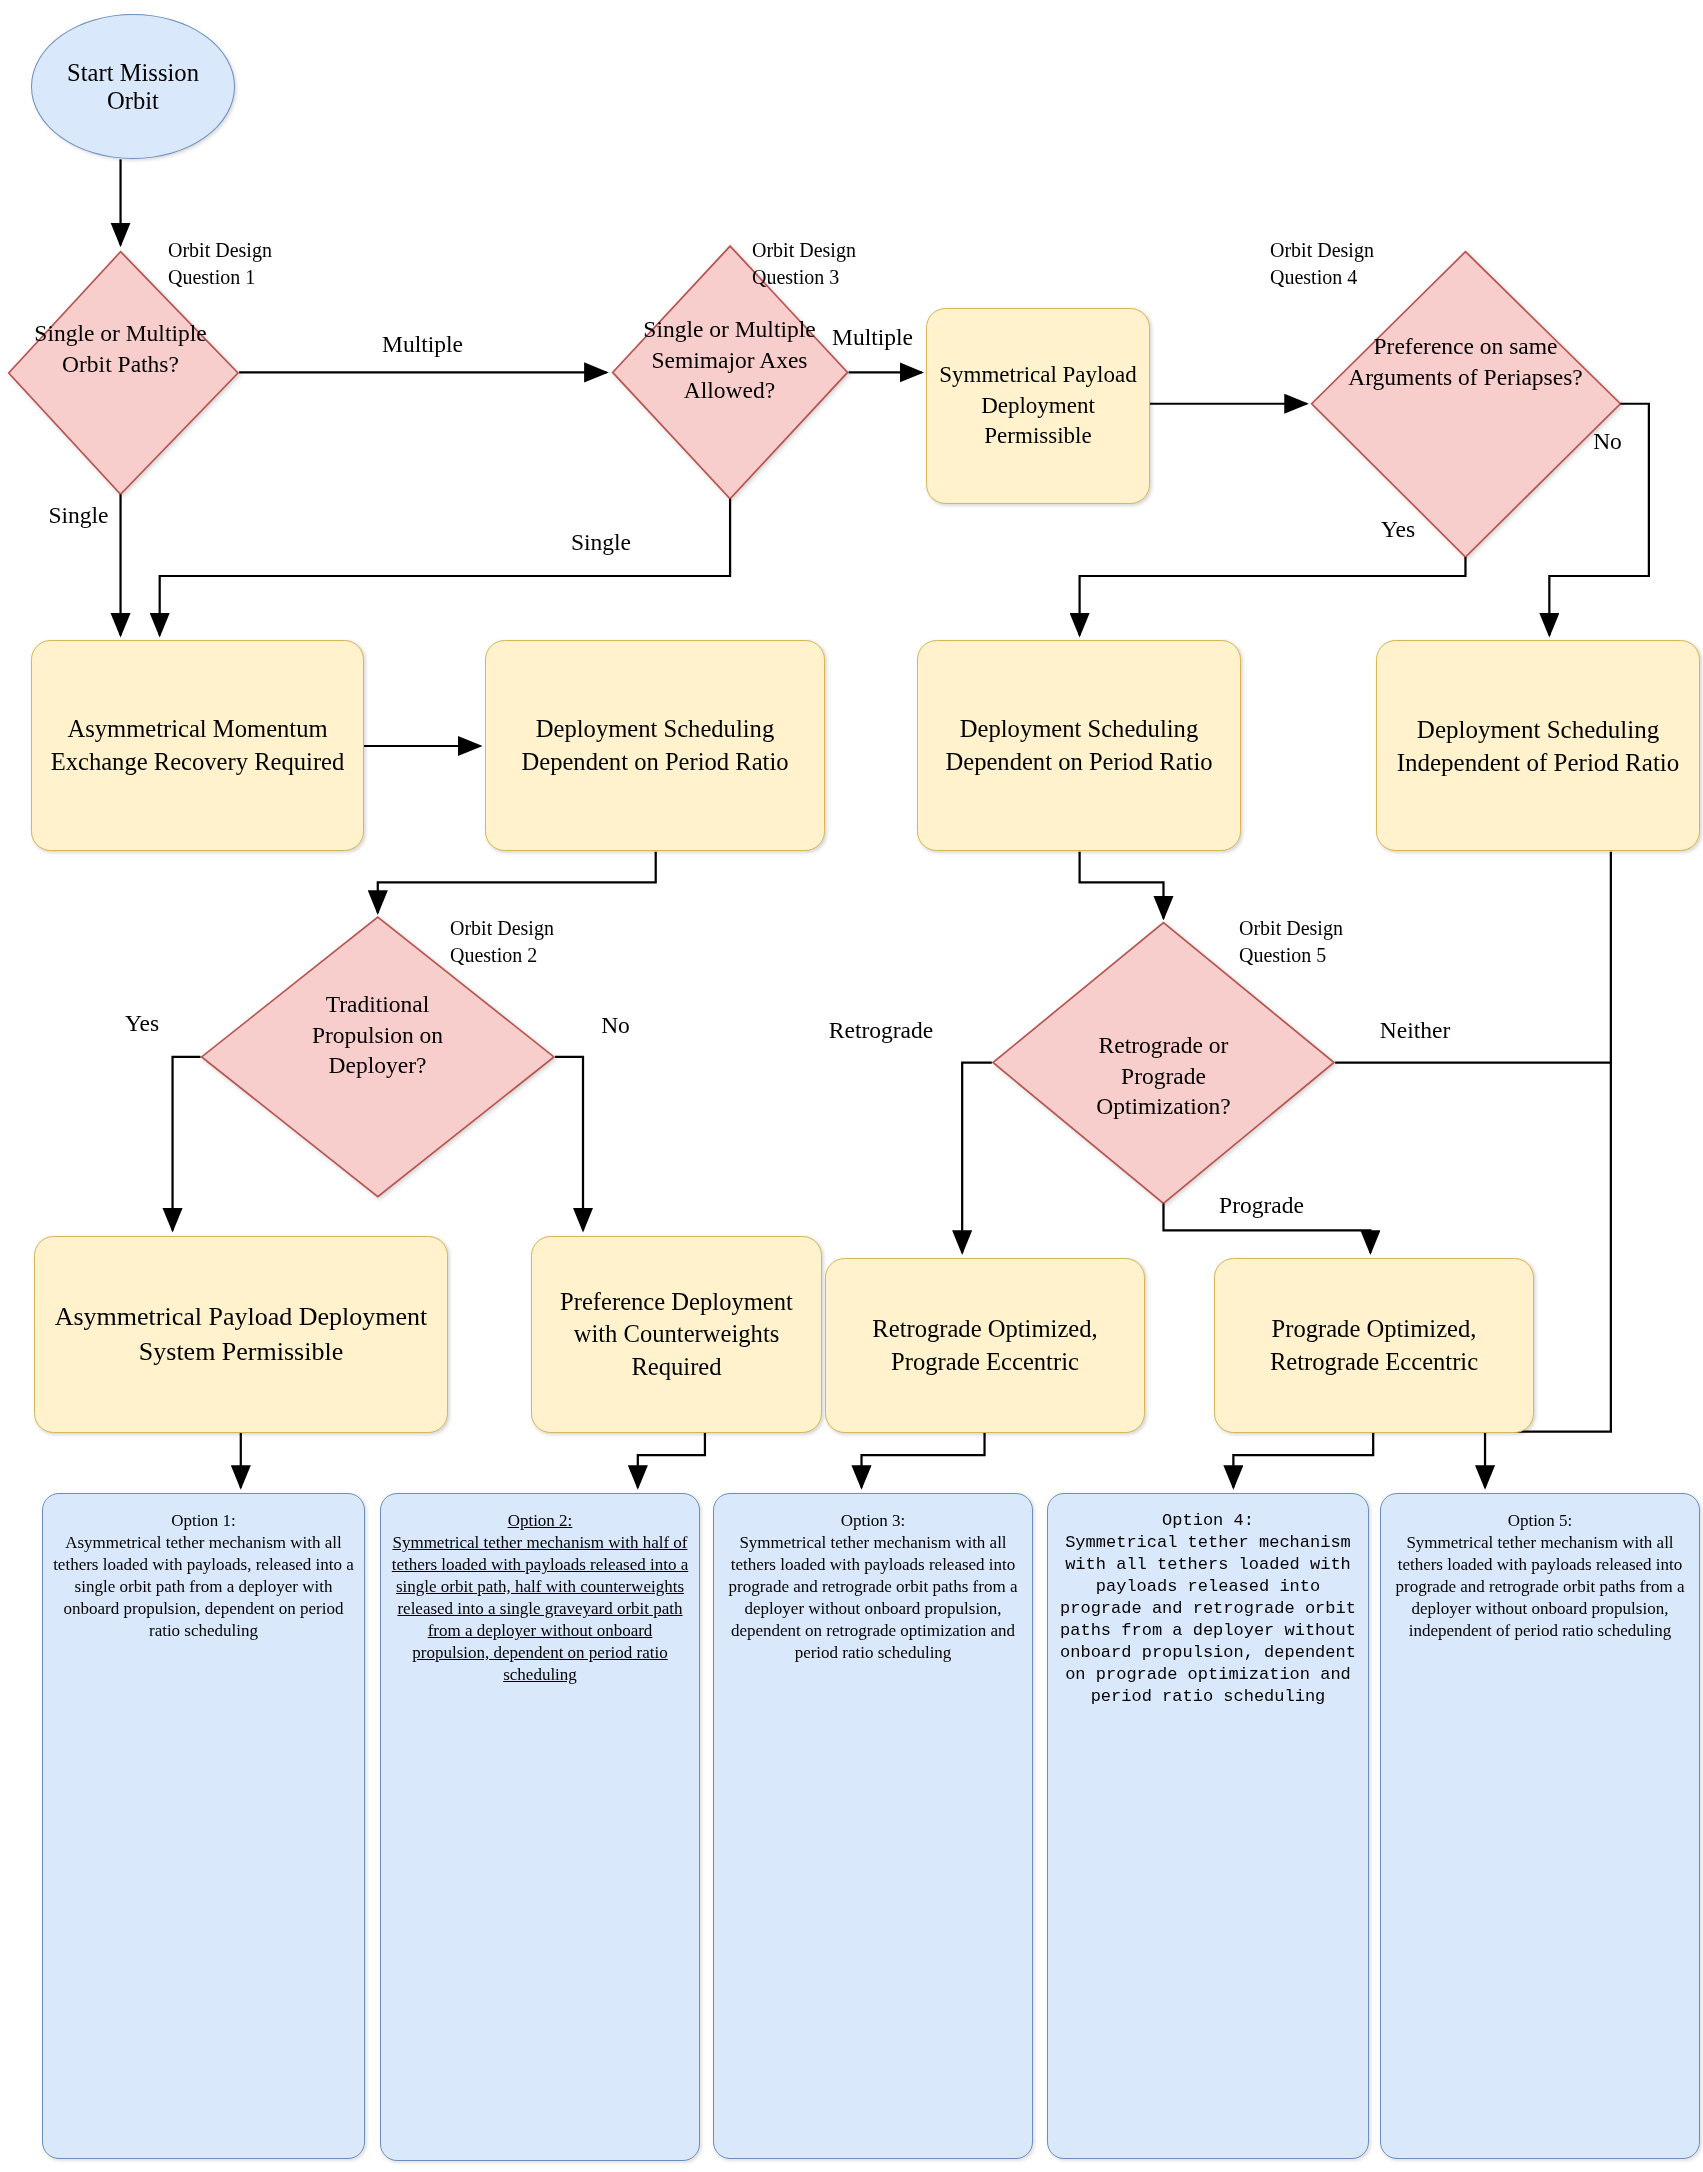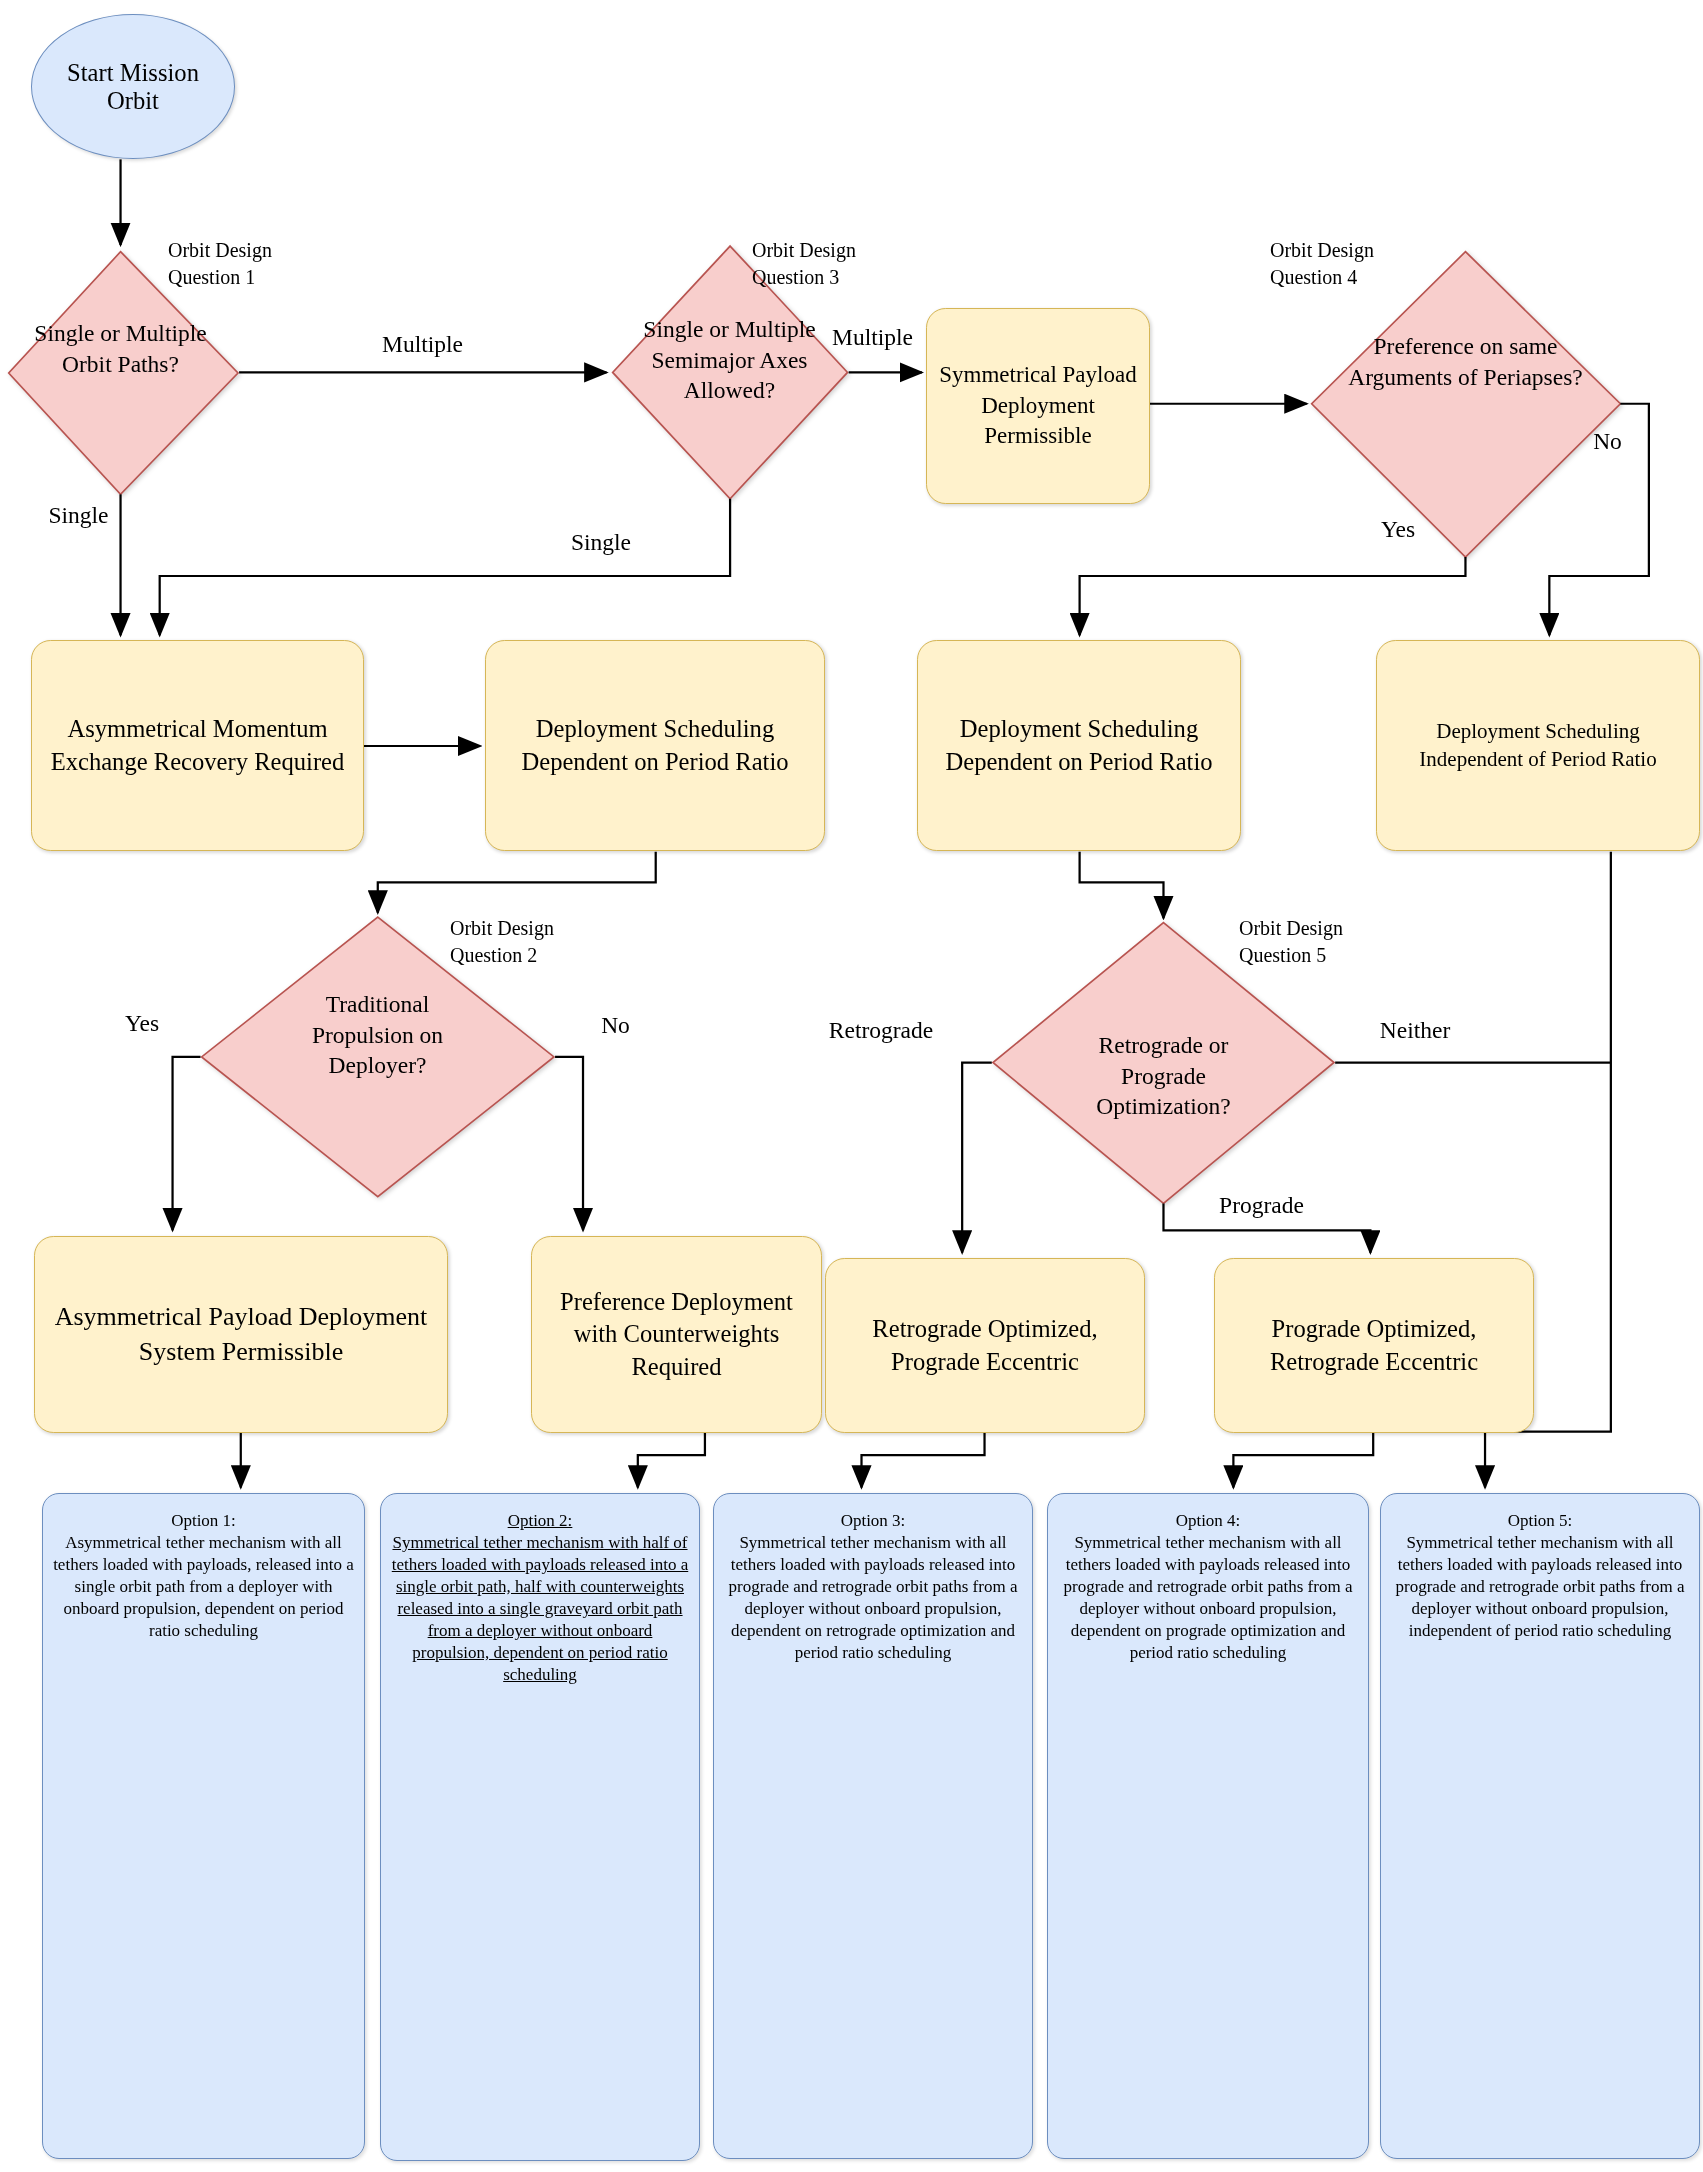--- a/index.html
+++ b/index.html
@@ -110,21 +110,21 @@
 </div>
 <div class="node process" style="left:31px;top:640px;width:333px;height:211px;font-size:24.6px;">
   <span>Asymmetrical Momentum Exchange Recovery Required</span>
 </div>
 <div class="node process" style="left:485px;top:640px;width:340px;height:211px;font-size:24.6px;">
   <span>Deployment Scheduling Dependent on Period Ratio</span>
 </div>
 <div class="node process" style="left:917px;top:640px;width:324px;height:211px;font-size:24.6px;">
   <span>Deployment Scheduling Dependent on Period Ratio</span>
 </div>
-<div class="node process" style="left:1376px;top:640px;width:324px;height:211px;font-size:21px;">
+<div class="node process" style="left:1376px;top:640px;width:324px;height:211px;font-size:25px;">
   <span>Deployment Scheduling Independent of Period Ratio</span>
 </div>
 <div class="node process" style="left:34px;top:1236px;width:414px;height:197px;font-size:26px;">
   <span>Asymmetrical Payload Deployment System Permissible</span>
 </div>
 <div class="node process" style="left:531px;top:1236px;width:291px;height:197px;font-size:24.6px;">
   <span>Preference Deployment with Counterweights Required</span>
 </div>
 <div class="node process" style="left:825px;top:1258px;width:320px;height:175px;font-size:24.6px;">
   <span>Retrograde Optimized, Prograde Eccentric</span>
@@ -138,21 +138,21 @@
 Asymmetrical tether mechanism with all tethers loaded with payloads, released into a single orbit path from a deployer with onboard propulsion, dependent on period ratio scheduling</span>
 </div>
 <div class="node option prelined" style="left:380px;top:1493px;width:320px;height:668px;text-decoration:underline;">
   <span class="prelined">Option 2:
 Symmetrical tether mechanism with half of tethers loaded with payloads released into a single orbit path, half with counterweights released into a single graveyard orbit path from a deployer without onboard propulsion, dependent on period ratio scheduling</span>
 </div>
 <div class="node option prelined" style="left:713px;top:1493px;width:320px;height:666px;">
   <span class="prelined">Option 3:
 Symmetrical tether mechanism with all tethers loaded with payloads released into prograde and retrograde orbit paths from a deployer without onboard propulsion, dependent on retrograde optimization and period ratio scheduling</span>
 </div>
-<div class="node option prelined" style="left:1047px;top:1493px;width:322px;height:666px;">
+<div class="node option prelined" style="left:1047px;top:1493px;width:322px;height:666px;font-family:Liberation Mono, monospace;">
   <span class="prelined">Option 4:
 Symmetrical tether mechanism with all tethers loaded with payloads released into prograde and retrograde orbit paths from a deployer without onboard propulsion, dependent on prograde optimization and period ratio scheduling</span>
 </div>
 <div class="node option prelined" style="left:1380px;top:1493px;width:320px;height:666px;">
   <span class="prelined">Option 5:
 Symmetrical tether mechanism with all tethers loaded with payloads released into prograde and retrograde orbit paths from a deployer without onboard propulsion, independent of period ratio scheduling</span>
 </div>
 
 
 </body></html>

